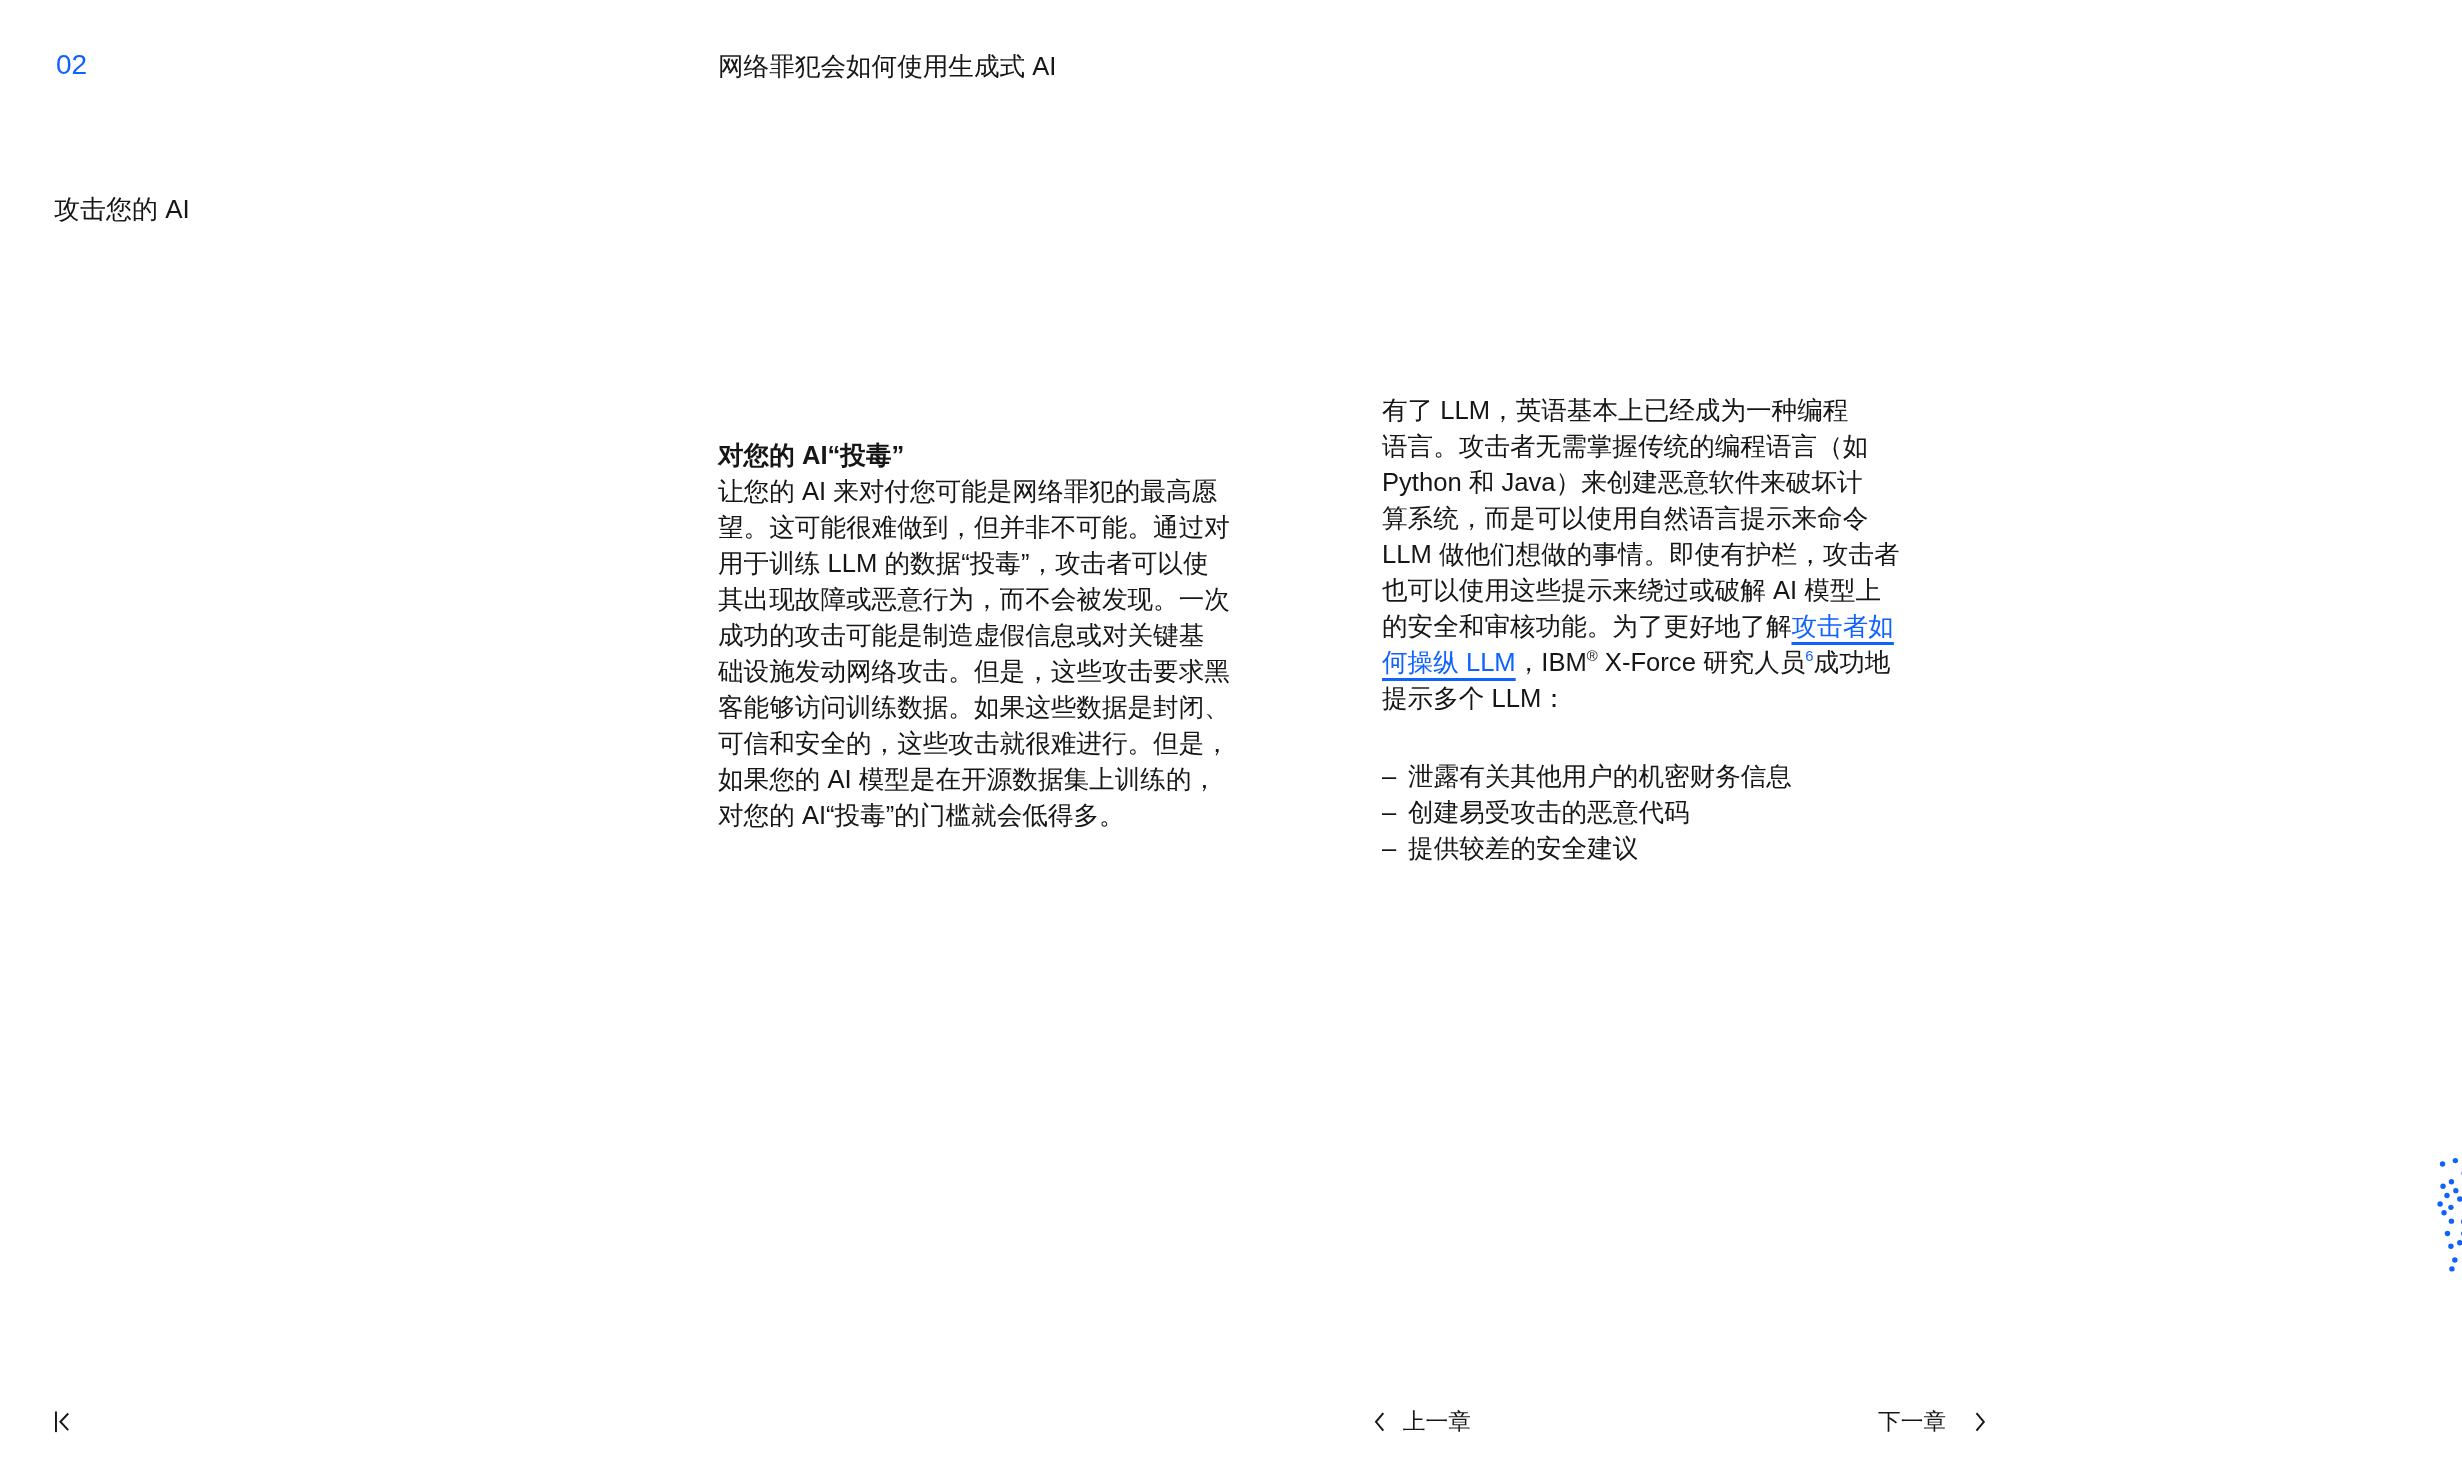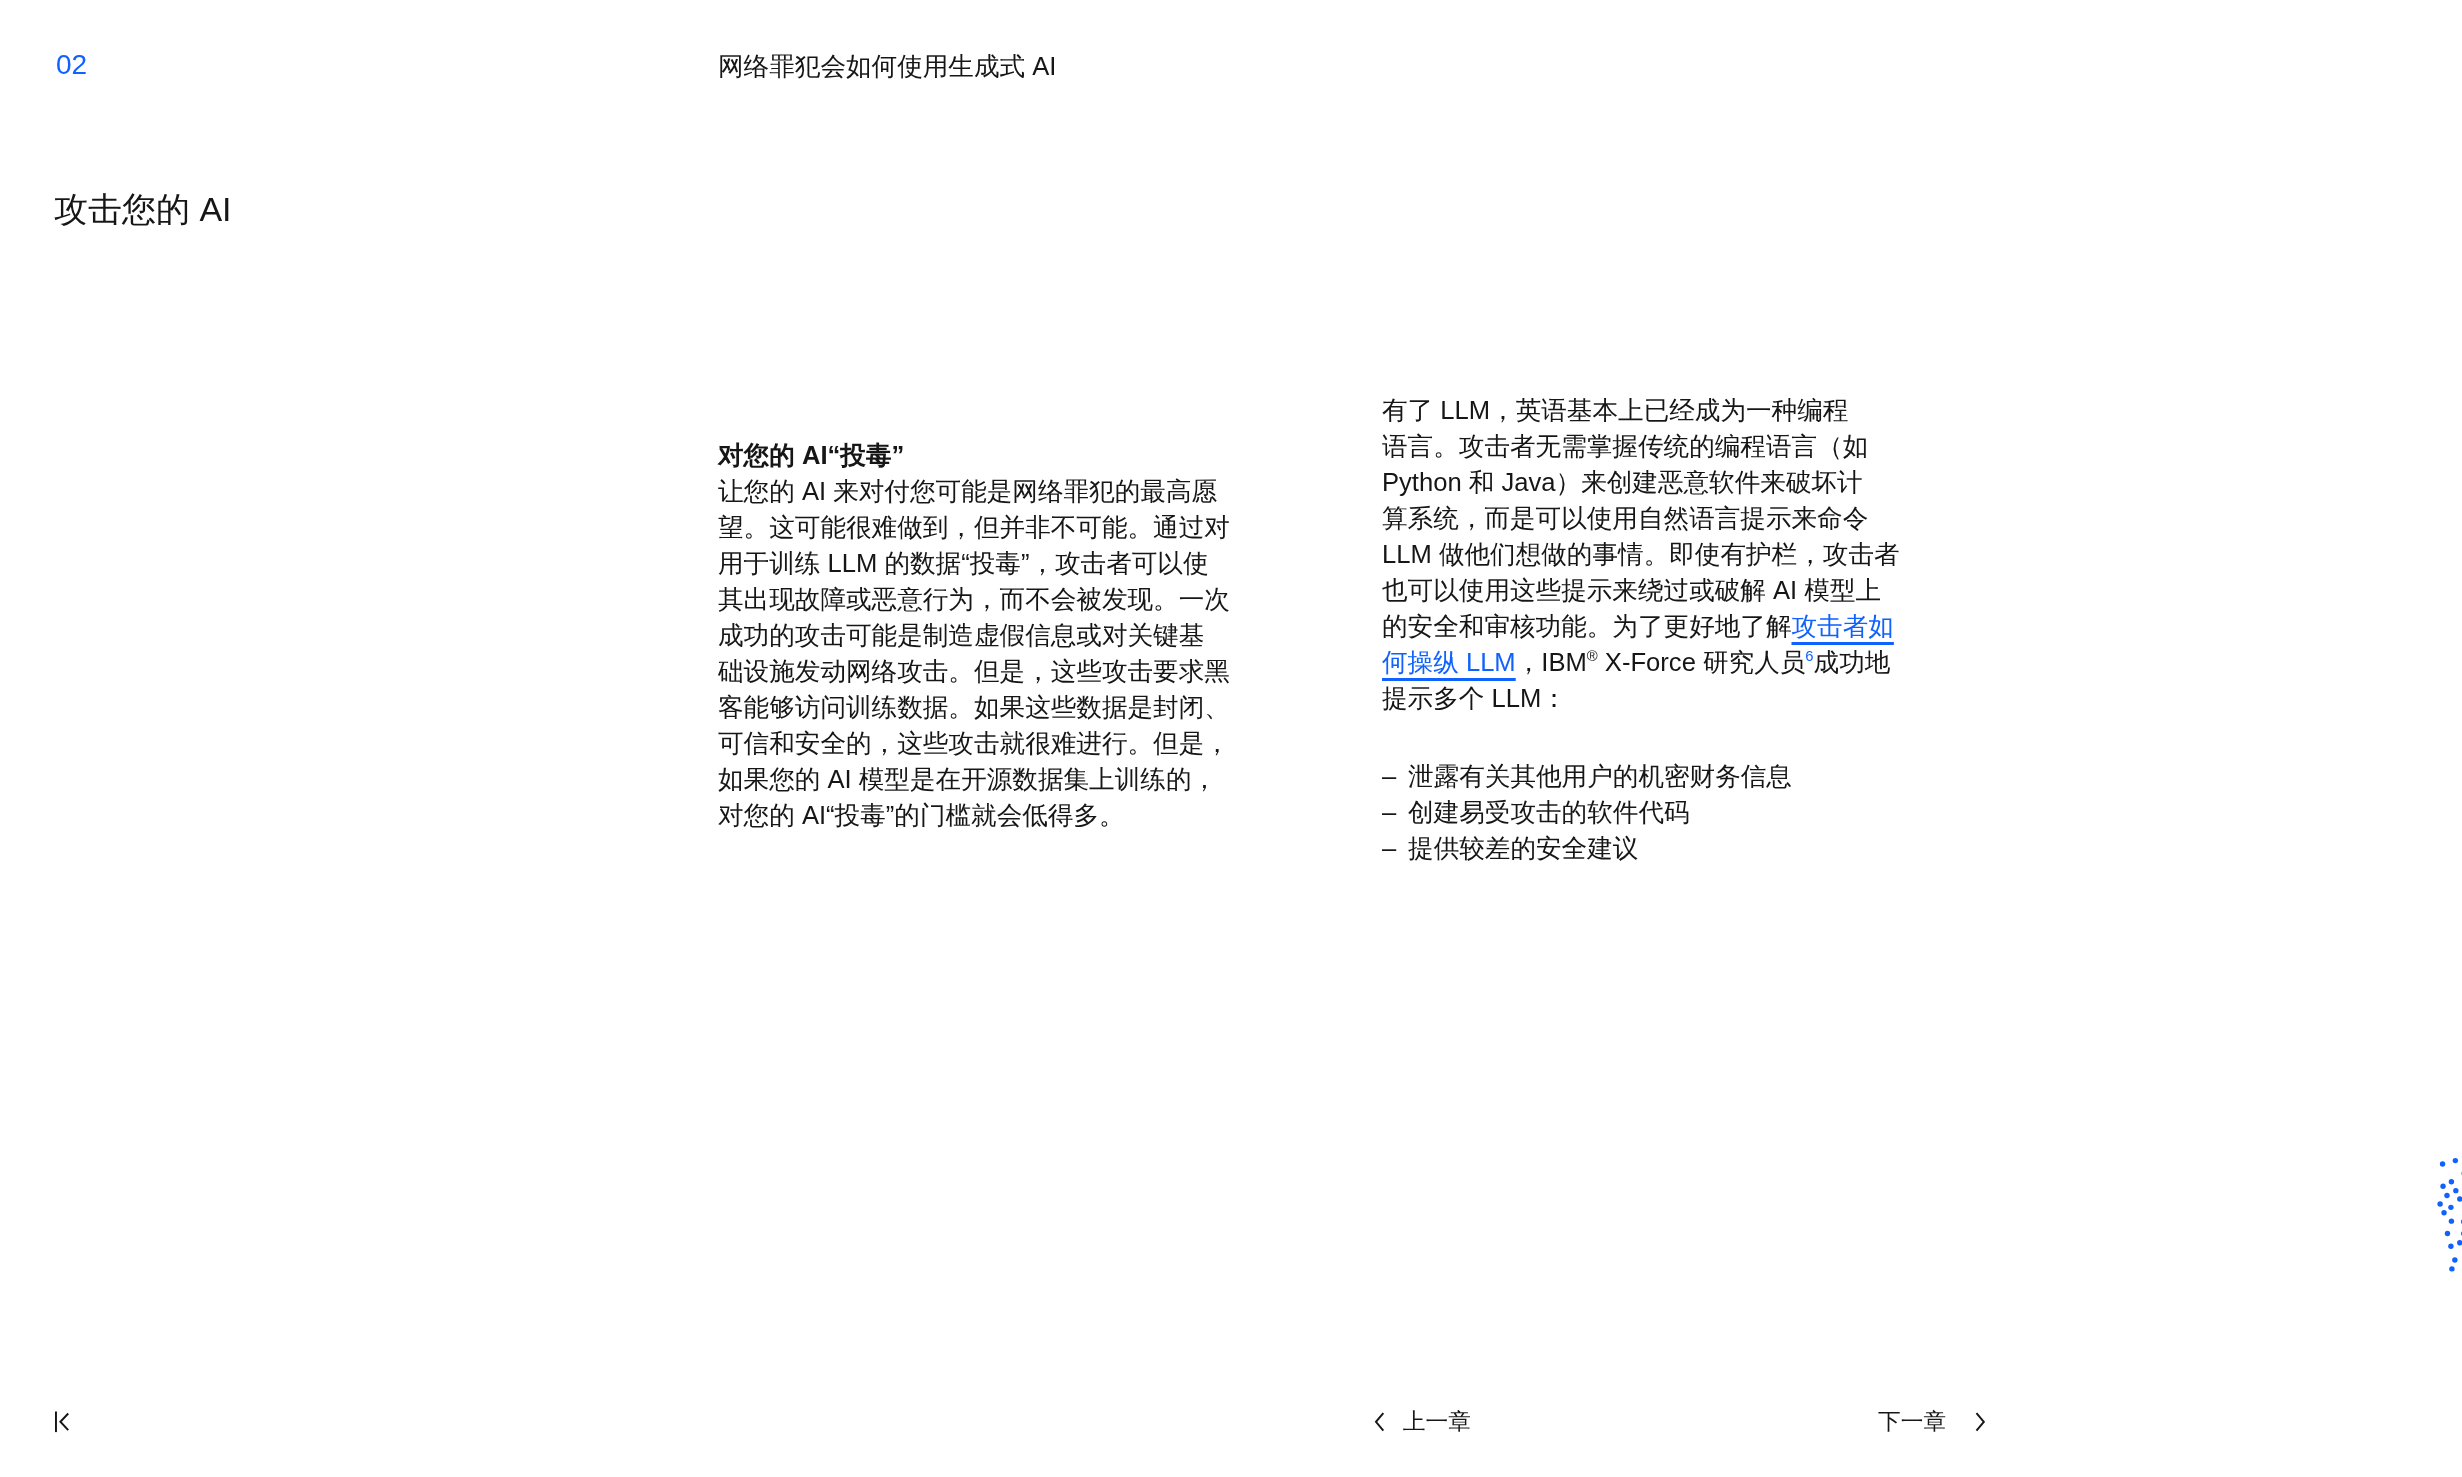--- a/index.html
+++ b/index.html
@@ -23,21 +23,21 @@
   }
   .running-title{
     position:absolute;left:718px;top:51px;
     font-size:25.6px;line-height:31.5px;
     white-space:pre;
   }
   
   .page-title{
     position:absolute;left:54px;top:189px;
     margin:0;
-    font-size:34px;line-height:41px;
+    font-size:26px;line-height:41px;
     font-weight:300;
     white-space:pre;
   }
   
   .col{
     position:absolute;top:392px;width:591px;
   }
   .col1{left:53px;}
   .col2{left:718px;margin-top:45px;}
   .col3{left:1382px;}
@@ -115,21 +115,21 @@
 语言。攻击者无需掌握传统的编程语言（如
 Python 和 Java）来创建恶意软件来破坏计
 算系统，而是可以使用自然语言提示来命令
 LLM 做他们想做的事情。即使有护栏，攻击者
 也可以使用这些提示来绕过或破解 AI 模型上
 的安全和审核功能。为了更好地了解</span><a class="link" href="#">攻击者如
 何操纵 LLM</a><span>，IBM</span><sup>®</sup><span> X-Force 研究人员</span><sup class="blue">6</sup><span>成功地
 提示多个 LLM：</span></p>
     <ul class="bullets">
       <li><span class="marker">–</span><span>泄露有关其他用户的机密财务信息</span></li>
-      <li><span class="marker">–</span><span>创建易受攻击的软件代码</span></li>
+      <li><span class="marker">–</span><span>创建易受攻击的恶意代码</span></li>
       <li><span class="marker">–</span><span>提供较差的安全建议</span></li>
     </ul>
   </section>
 
   <svg class="decoration" viewBox="0 0 420 380" fill="none" xmlns="http://www.w3.org/2000/svg">
     <g>
       <circle cx="200" cy="150" r="101" stroke="currentColor" stroke-width="7"></circle>
       <path d="M173 90 L207 124 M207 90 L173 124" stroke="currentColor" stroke-width="9"></path>
       <path d="M228 151 L262 185 M262 151 L228 185" stroke="currentColor" stroke-width="9"></path>
       <path d="M129 171 L163 205 M163 171 L129 205" stroke="currentColor" stroke-width="9"></path>

